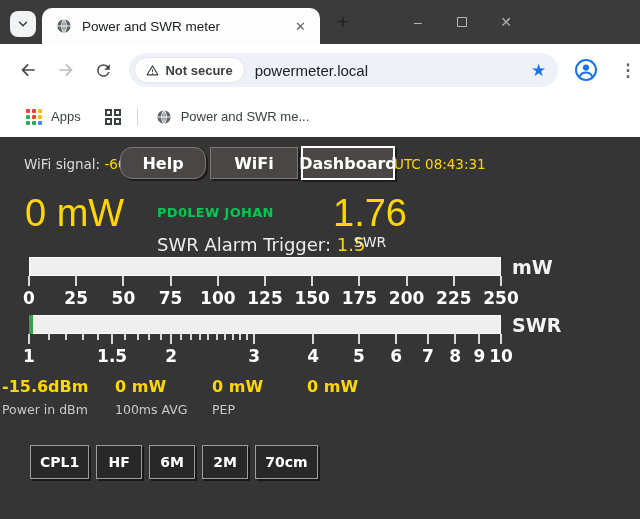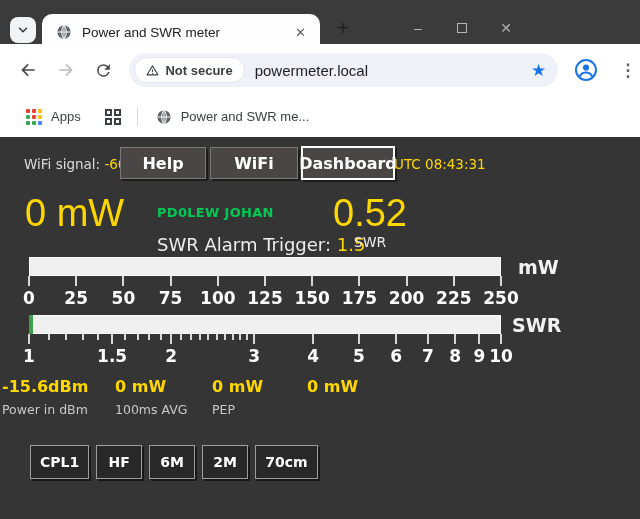--- a/index.html
+++ b/index.html
@@ -1,21 +1,21 @@
 <!DOCTYPE html>
 <html style="--page-bg: #353535; --yellow: #ffd700; --green: #00c853; --bar-fill: #efefef; --swr-fill: #3d9e4e;"><head>
 <meta charset="utf-8">
 <style>
   html,body{margin:0;padding:0;background:#202020;}
   *{box-sizing:border-box;}
   .window{position:relative;width:640px;height:519px;overflow:hidden;
           font-family:"Liberation Sans",sans-serif;background:#3b3b3b;}
 
   
-  .tabstrip{position:absolute;left:0;top:6px;width:528px;height:44px;background:#3b3b3b;}
+  .tabstrip{position:absolute;left:0;top:0;width:528px;height:44px;background:#3b3b3b;}
   .tabsearch{position:absolute;left:10px;top:11px;width:26px;height:26px;border-radius:8px;
              background:#f1f3f4;display:flex;align-items:center;justify-content:center;}
   .tab{position:absolute;left:42px;top:8px;width:278px;height:36px;background:#fdfdfe;
        border-radius:10px 10px 0 0;display:flex;align-items:center;padding:0 10px 0 14px;}
   .tab .favicon{width:16px;height:16px;flex:0 0 16px;}
   .tab .title{margin-left:10px;font-size:13.5px;color:#202124;white-space:nowrap;overflow:hidden;flex:1;}
   .tab .close{color:#5f6368;font-size:13px;padding:2px 4px;cursor:pointer;}
   .newtab{position:absolute;left:330px;top:10px;width:26px;height:26px;color:#1f1f1f;
           font-size:21px;line-height:24px;text-align:center;}
   .wincontrols{position:absolute;right:0;top:0;height:44px;display:flex;}
@@ -58,21 +58,21 @@
   .yellow{color:var(--yellow,#ffd700);}
   .green{color:var(--green,#00c853);}
 
   .wifirow{left:24px;top:19px;font-size:13.5px;color:#dcdcdc;white-space:nowrap;}
   .utc{left:394px;top:19px;font-size:13.5px;white-space:nowrap;}
 
   .navbtn{position:absolute;height:32px;background:#4a4646;border:1px solid #7c7878;
           color:#fff;font-family:"DejaVu Sans",sans-serif;font-size:16px;font-weight:bold;
           box-shadow:2px 2px 0 rgba(0,0,0,.45);display:flex;align-items:center;justify-content:center;
           cursor:pointer;padding:0;}
-  .navbtn.b0{left:120px;top:10px;width:86px;}
+  .navbtn.b0{left:120px;top:10px;width:86px;border-radius:12px;}
   .navbtn.b1{left:210px;top:10px;width:88px;}
   .navbtn.b2{left:301px;top:9px;width:94px;height:34px;border:2px solid #ffffff;}
 
   .bignum{font-size:38px;line-height:1;white-space:nowrap;font-family:"Liberation Sans",sans-serif;}
   .powerbig{left:25px;top:57px;}
   .swrbig{left:330px;top:57px;width:80px;text-align:center;}
   .callsign{left:157px;top:68px;font-size:13px;font-weight:bold;letter-spacing:.3px;white-space:nowrap;}
   .alarm{left:157px;top:97px;font-size:18px;color:#ededed;white-space:nowrap;}
   .swrbiglabel{left:330px;top:97px;width:80px;text-align:center;font-size:14px;color:#ededed;}
 
@@ -83,21 +83,21 @@
   .meter.m0{top:120px;} .meter.m1{top:178px;}
   .meter.m1 .fill{min-width:4px;}
   .meter .ticks{position:relative;width:472px;height:11px;}
   .meter .ticks span{position:absolute;top:0;width:2px;background:#d8d8d8;transform:translateX(-50%);}
   .meter .ticks span.major{height:10px;}
   .meter .ticks span.minor{height:6px;}
   .meter .labels{position:relative;width:472px;height:20px;margin-top:1px;}
   .meter .labels span{position:absolute;transform:translateX(-50%);font-size:17px;font-weight:bold;
                       color:#ffffff;white-space:nowrap;}
   .unitlabel{position:absolute;left:512px;font-size:19px;font-weight:bold;color:#f2f2f2;}
-  .unit0{top:119px;margin-left:6px;} .unit1{top:177px;}
+  .unit0{top:119px;} .unit1{top:177px;}
 
   .readout{position:absolute;width:120px;text-align:left;top:240px;}
   .readout .val{font-size:16px;font-weight:bold;white-space:nowrap;}
   .readout .lab{margin-top:6px;font-size:12.5px;color:#c9c9c9;white-space:nowrap;}
   .readout.c0{left:2px;} .readout.c1{left:115px;} .readout.c2{left:212px;} .readout.c3{left:307px;}
 
   .bandrow{position:absolute;left:30px;top:308px;display:flex;gap:7px;}
   .bandbtn{height:34px;min-width:46px;padding:0 9px;background:#282828;border:1px solid #9d9d9d;
            color:#fff;font-family:"DejaVu Sans",sans-serif;font-size:14px;font-weight:bold;
            box-shadow:2px 2px 0 rgba(0,0,0,.55);cursor:pointer;}
@@ -204,21 +204,21 @@
     </div>
 
     <button class="navbtn b0">Help</button>
     <button class="navbtn b1">WiFi</button>
     <button class="navbtn b2">Dashboard</button>
 
     <div class="abs utc yellow">UTC 08:43:31</div>
 
     <div class="abs bignum yellow powerbig">0 mW</div>
     <div class="abs callsign green">PD0LEW JOHAN</div>
-    <div class="abs bignum yellow swrbig">0.52</div>
+    <div class="abs bignum yellow swrbig">1.76</div>
 
     <div class="abs alarm">
       <span>SWR Alarm Trigger:</span>
       <span class="yellow">1.5</span>
     </div>
     <div class="abs swrbiglabel">SWR</div>
 
     <div class="meter m0">
       <div class="bar">
           <div class="fill" style="width: 0%;"></div>

